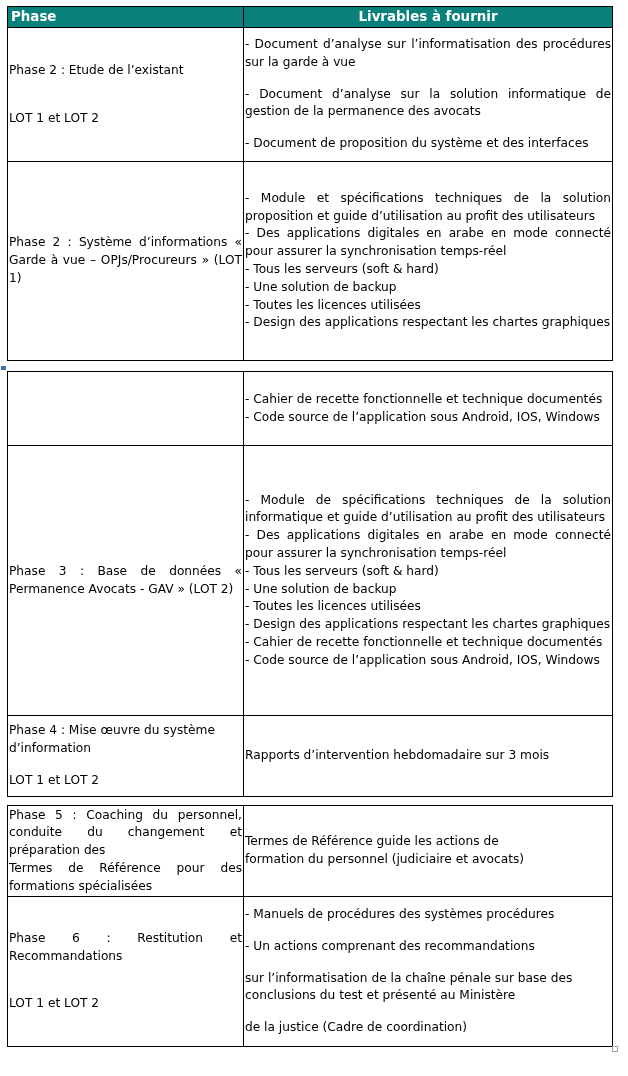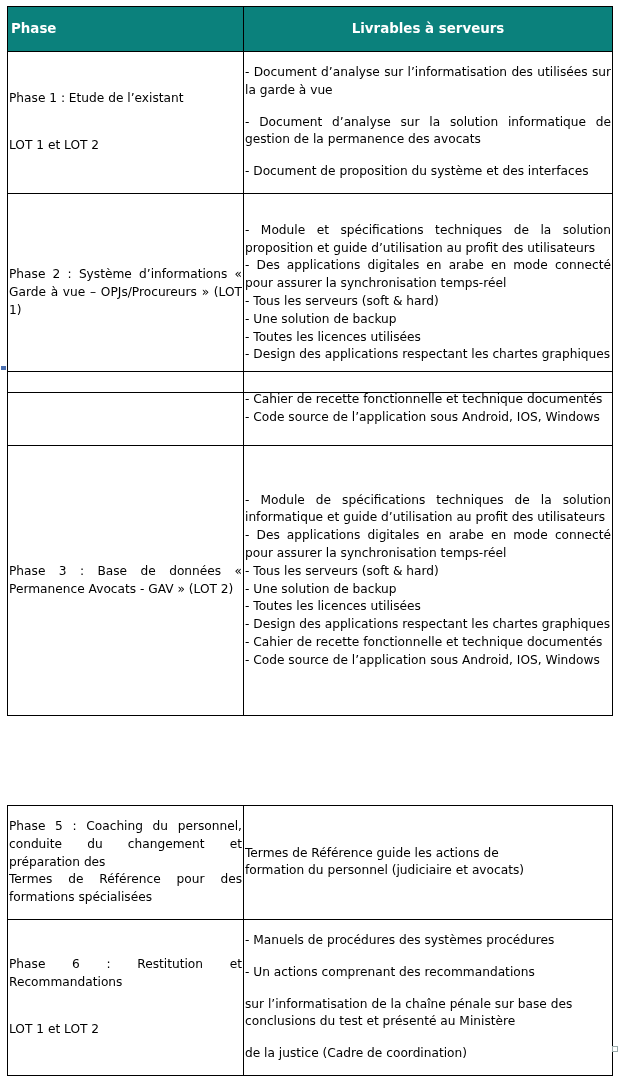--- a/index.html
+++ b/index.html
@@ -1,19 +1,19 @@
 <!DOCTYPE html>
 <html><head>
 <meta charset="utf-8">
 <style>
   html, body { margin: 0; padding: 0; background: #ffffff; }
   body { width: 628px; height: 1076px; position: relative; overflow: hidden;
          font-family: "DejaVu Sans", "Liberation Sans", sans-serif; font-size: 12.2px; color: #000; }
   .tbl { position: absolute; left: 7px; width: 605px; border-collapse: collapse; table-layout: fixed; }
-  .tbl td, .tbl th { border: 1px solid #000; vertical-align: middle; padding: 12px 1px; line-height: 17.8px; }
+  .tbl td, .tbl th { border: 1px solid #000; vertical-align: middle; padding: 0 1px; line-height: 17.8px; }
   .tbl col.c1 { width: 236px; }
   .tbl col.c2 { width: 369px; }
   .hdr th { background: #0b817c; color: #fff; font-weight: bold; font-size: 13.4px; height: 20px; line-height: 20px; }
   .hdr th.h1 { text-align: left; padding-left: 3px; }
   .hdr th.h2 { text-align: center; }
   .just { text-align: justify; text-align-last: left; }
   .line { display: block; }
   .gap { display: block; height: 14px; }
   .gap2 { display: block; height: 30px; }
   .marker { position: absolute; left: 1px; width: 4px; height: 4px; border: 1px solid #9aa; }
@@ -23,30 +23,30 @@
 <body>
 
 <table class="tbl" style="top:6px;">
   <colgroup>
       <col class="c1">
       <col class="c2">
     </colgroup>
   <tbody>
       <tr class="hdr">
     <th class="h1">Phase</th>
-    <th class="h2">Livrables à serveurs</th>
+    <th class="h2">Livrables à fournir</th>
   </tr>
   <tr style="height:134px;">
     <td>
-      <span class="line">Phase 1 : Etude de l’existant</span>
+      <span class="line">Phase 2 : Etude de l’existant</span>
       <span class="gap2"></span>
       <span class="line">LOT 1 et LOT 2</span>
     </td>
     <td class="just">
-      <span class="line">- Document d’analyse sur l’informatisation des utilisées sur la garde à vue</span>
+      <span class="line">- Document d’analyse sur l’informatisation des procédures sur la garde à vue</span>
       <span class="gap"></span>
       <span class="line">- Document d’analyse  sur la solution informatique de gestion de la permanence des avocats</span>
       <span class="gap"></span>
       <span class="line">- Document de proposition du système et des interfaces</span>
     </td>
   </tr>
   <tr style="height:199px;">
     <td class="just">
       <span class="line">Phase 2 : Système d’informations « Garde à vue – OPJs/Procureurs » (LOT 1)</span>
     </td>
@@ -85,20 +85,30 @@
       <span class="line">- Module de spécifications techniques de la solution informatique et guide d’utilisation  au profit des utilisateurs</span>
       <span class="line">- Des applications  digitales en arabe en mode connecté pour assurer la synchronisation temps-réel</span>
       <span class="line">- Tous les serveurs (soft &amp; hard)</span>
       <span class="line">- Une solution de backup</span>
       <span class="line">- Toutes les licences utilisées</span>
       <span class="line">- Design des applications  respectant les chartes graphiques</span>
       <span class="line">- Cahier  de recette fonctionnelle  et technique documentés</span>
       <span class="line">- Code source de l’application  sous Android, IOS, Windows</span>
     </td>
   </tr>
+  <tr style="height:81px;">
+    <td>
+      <span class="line">Phase 4 : Mise œuvre du système d’information</span>
+      <span class="gap"></span>
+      <span class="line">LOT 1 et LOT 2</span>
+    </td>
+    <td>
+      <span class="line">Rapports  d’intervention  hebdomadaire  sur 3 mois</span>
+    </td>
+  </tr>
 </tbody>
   </table>
 
 <table class="tbl" style="top:805px;border-radius:13px;">
   <colgroup>
       <col class="c1">
       <col class="c2">
     </colgroup>
   <tbody>
       <tr style="height:91px;">

